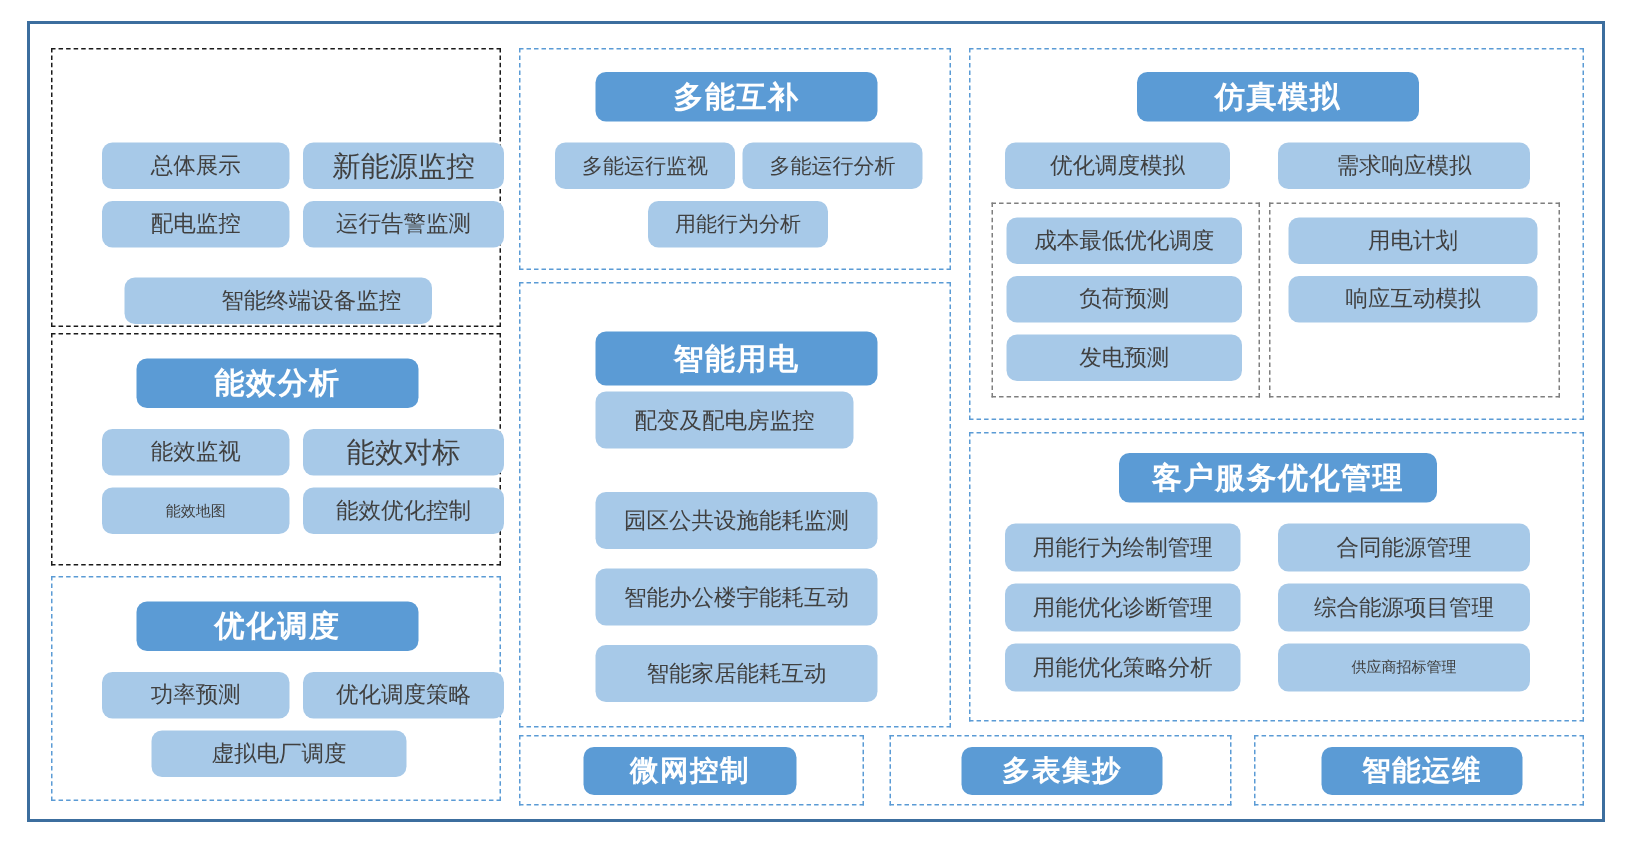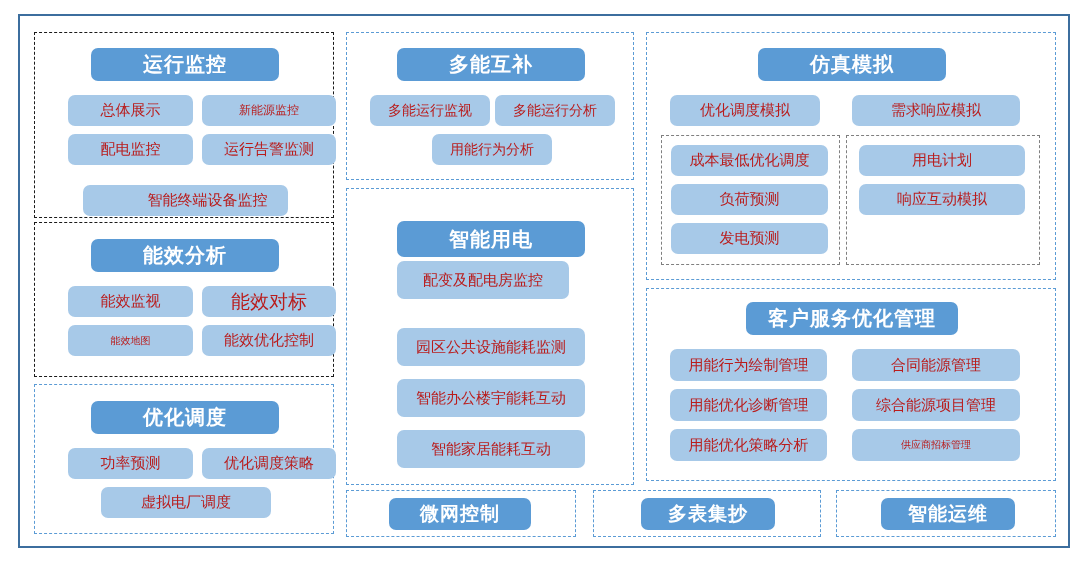--- a/index.html
+++ b/index.html
@@ -33,36 +33,35 @@
     display: flex;
     align-items: center;
     justify-content: center;
     letter-spacing: 1px;
     white-space: nowrap;
   }
   .itm {
     position: absolute;
     background: #a7c9e8;
     border-radius: 7px;
-    color: #b91c1c;
+    color: #404040;
     display: flex;
     align-items: center;
     justify-content: center;
     white-space: nowrap;
   }
 </style>
 </head>
 <body>
 
 <div id="frame">
 
   <div class="grp dark" style="left:14px; top:16px; width:300px; height:186px;">
-    <div class="hdr" style="left:56px; top:15px; width:188px; height:33px; font-size:20px;">运行监控</div>
     <div class="itm" style="left:33px; top:62px; width:125px; height:31px; font-size:15px;">总体展示</div>
-    <div class="itm" style="left:167px; top:62px; width:134px; height:31px; font-size:12px;">新能源监控</div>
+    <div class="itm" style="left:167px; top:62px; width:134px; height:31px; font-size:19px;">新能源监控</div>
     <div class="itm" style="left:33px; top:101px; width:125px; height:31px; font-size:15px;">配电监控</div>
     <div class="itm" style="left:167px; top:101px; width:134px; height:31px; font-size:15px;">运行告警监测</div>
     <div class="itm" style="left:48px; top:152px; width:205px; height:31px; font-size:15px;padding-left:44px;">智能终端设备监控</div>
   </div>
 
   <div class="grp dark" style="left:14px; top:206px; width:300px; height:155px;">
     <div class="hdr" style="left:56px; top:16px; width:188px; height:33px; font-size:20px;">能效分析</div>
     <div class="itm" style="left:33px; top:63px; width:125px; height:31px; font-size:15px;">能效监视</div>
     <div class="itm" style="left:167px; top:63px; width:134px; height:31px; font-size:19px;">能效对标</div>
     <div class="itm" style="left:33px; top:102px; width:125px; height:31px; font-size:10px;">能效地图</div>

